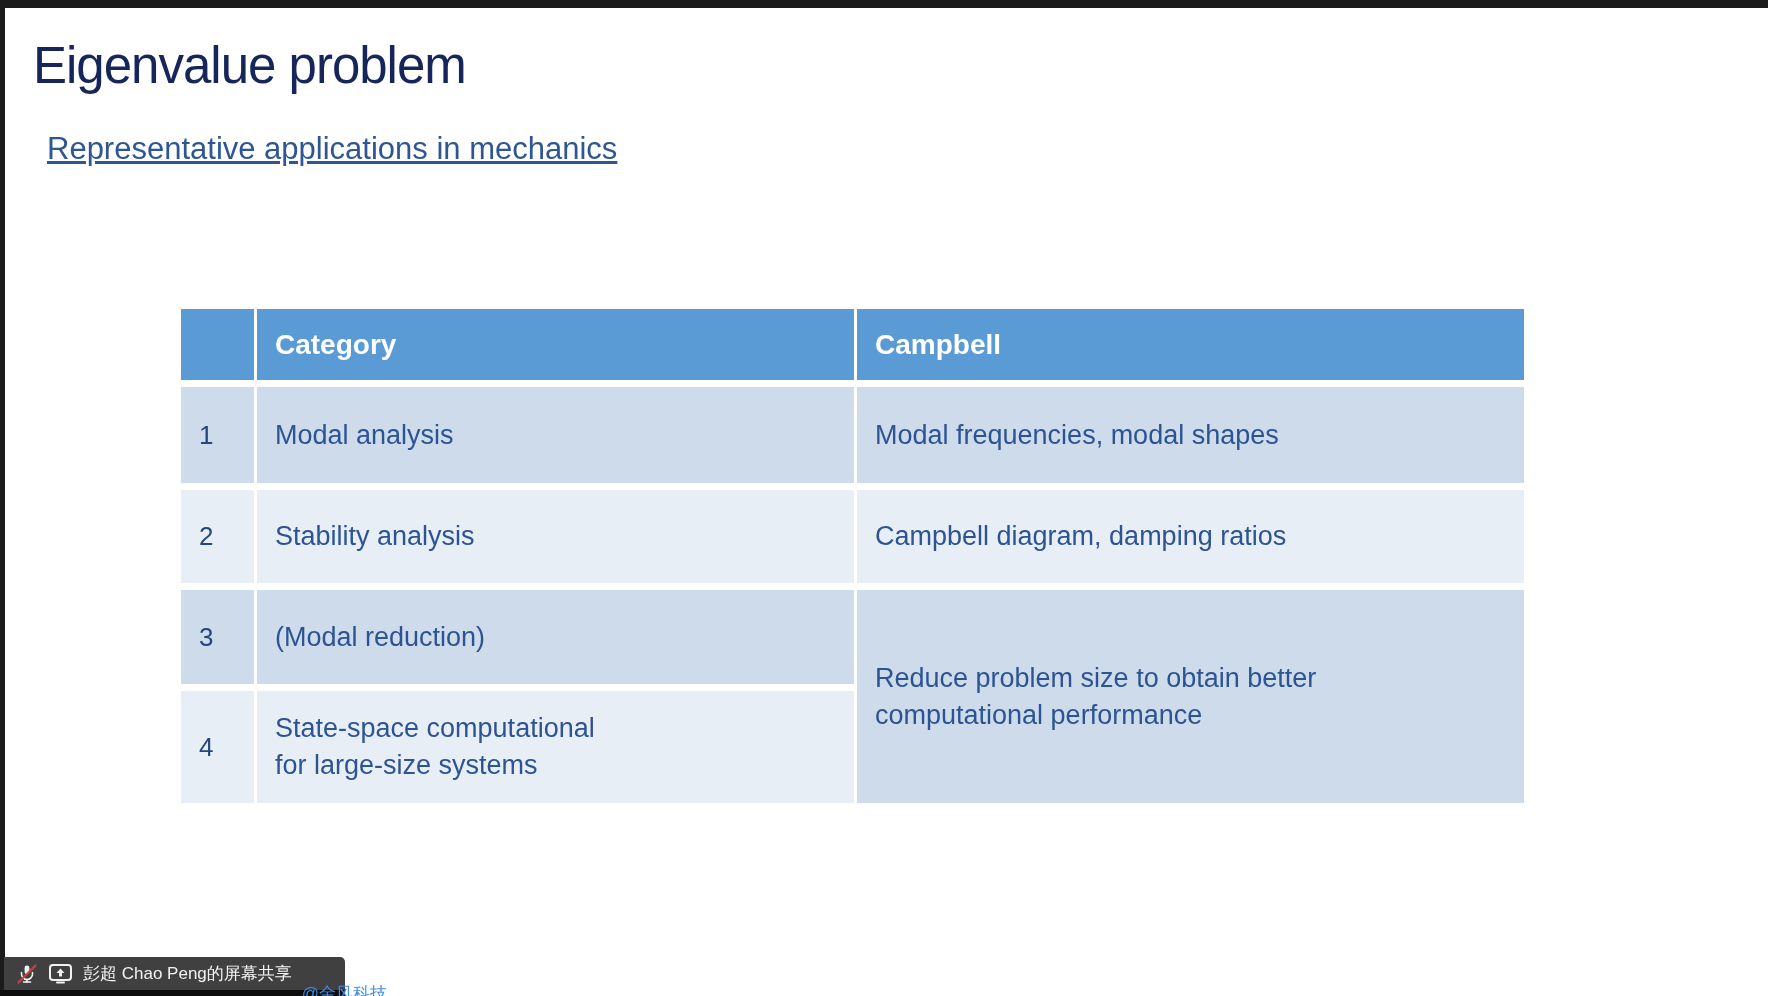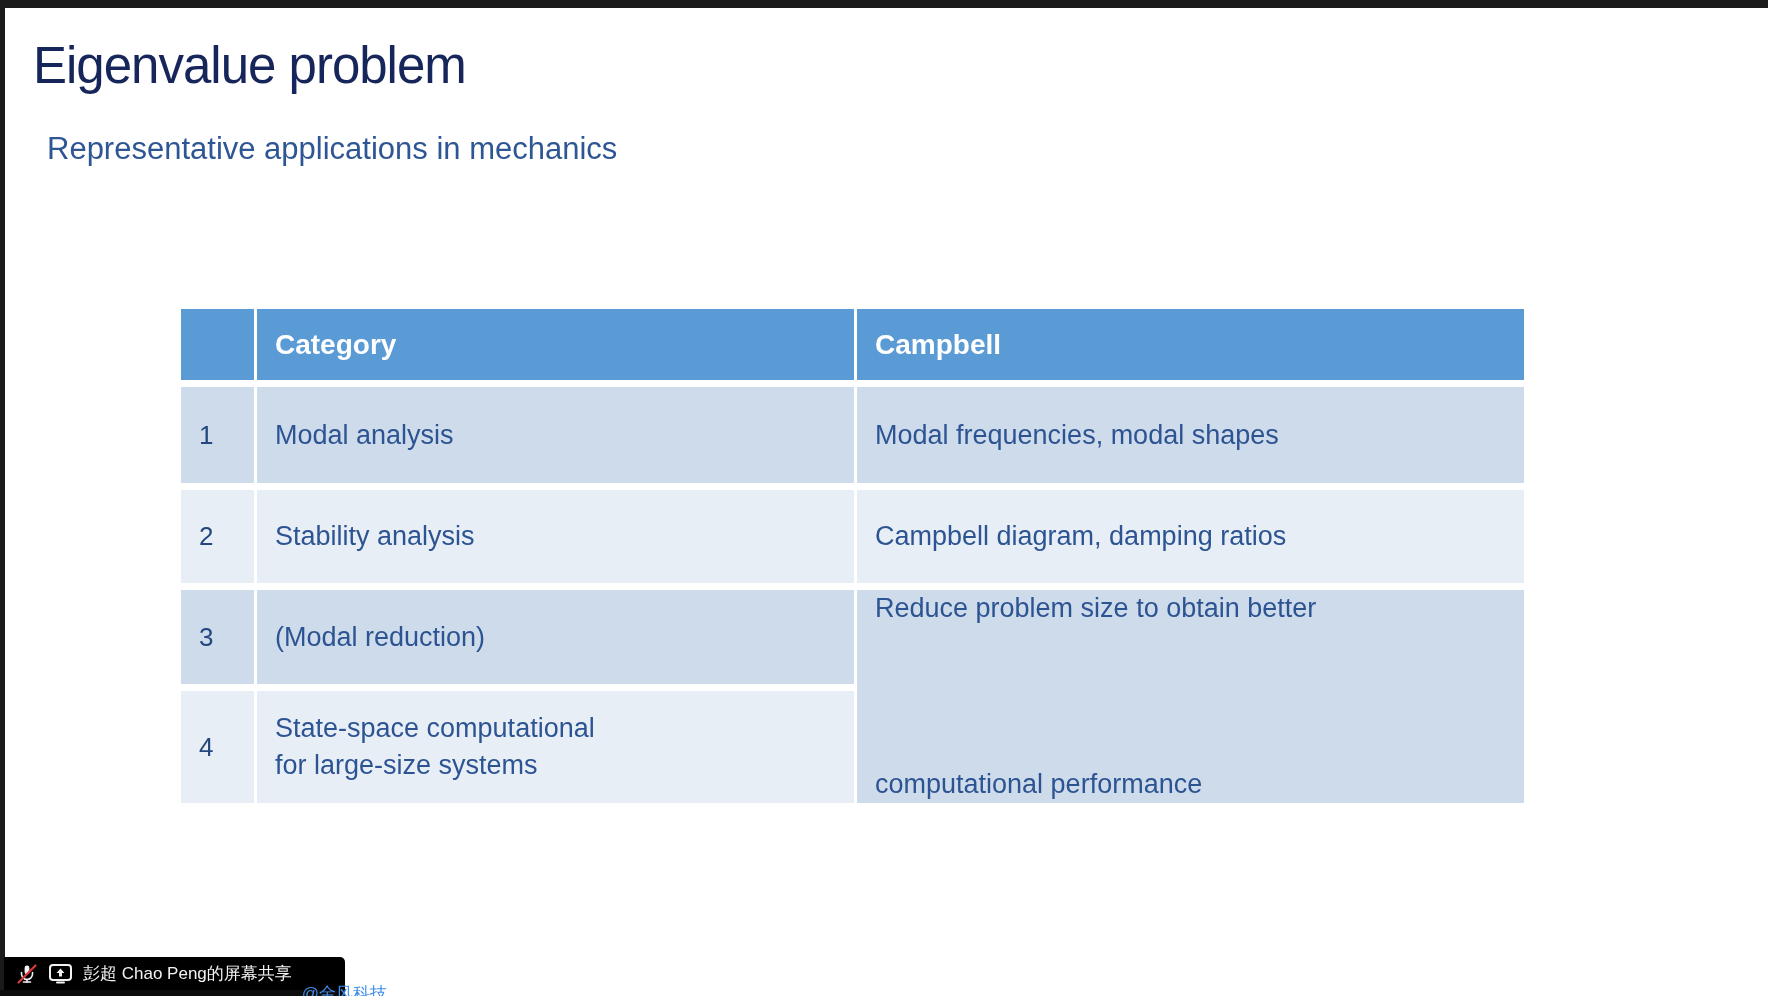--- a/index.html
+++ b/index.html
@@ -18,20 +18,21 @@
   
   .slide-title {
     position: absolute; left: 33px; top: 36px;
     font-size: 51px; font-weight: 500; letter-spacing: -1px;
     color: #16265b;
   }
   .slide-subtitle {
     position: absolute; left: 47px; top: 131px;
     font-size: 31px; font-weight: 400;
     color: #2f5694;
+    text-decoration: underline;
   }
 
   
   .apps-table {
     position: absolute; left: 137px; top: 309px;
     display: grid;
     grid-template-columns: 73px 597px 667px;
     grid-template-rows: 71px 96px 93px 94px 112px;
     column-gap: 3px; row-gap: 7px; margin-left: 44px;
   }
@@ -40,31 +41,31 @@
     padding-left: 18px; padding-right: 10px;
   }
   .cell.head {
     background: #5b9bd5; color: #ffffff;
     font-size: 28px; font-weight: 700;
   }
   .cell.band-dark  { background: #cedbeb; }
   .cell.band-light { background: #e8eef6; }
   .cell.body-text  { color: #2d5492; font-size: 27px; line-height: 37px; }
   .cell.num        { color: #24477e; font-size: 26px; }
-  .cell.merged     { grid-column: 3; grid-row: 4 / 6; justify-content: space-between; }
+  .cell.merged     { grid-column: 3; grid-row: 4 / 6; }
 
   
   .share-strip {
     position: absolute; left: 0; bottom: 0;
     width: 345px; height: 6px; background: #0d0d0d;
   }
   .share-overlay {
     position: absolute; left: 4px; bottom: 6px;
     width: 341px; height: 33px;
-    background: #000000;
+    background: #404040;
     border-top-right-radius: 5px;
     display: flex; align-items: center;
     padding-left: 12px; gap: 10px;
     white-space: nowrap;
   }
   .share-overlay .label { color: #f2f2f2; font-size: 17px; }
   .share-overlay .wm-link { color: #3f8ce8; font-size: 17px; text-decoration: none; margin-top: 40px; }
   .ovl-icon { flex: 0 0 auto; display: block; }
 </style>
 </head>

